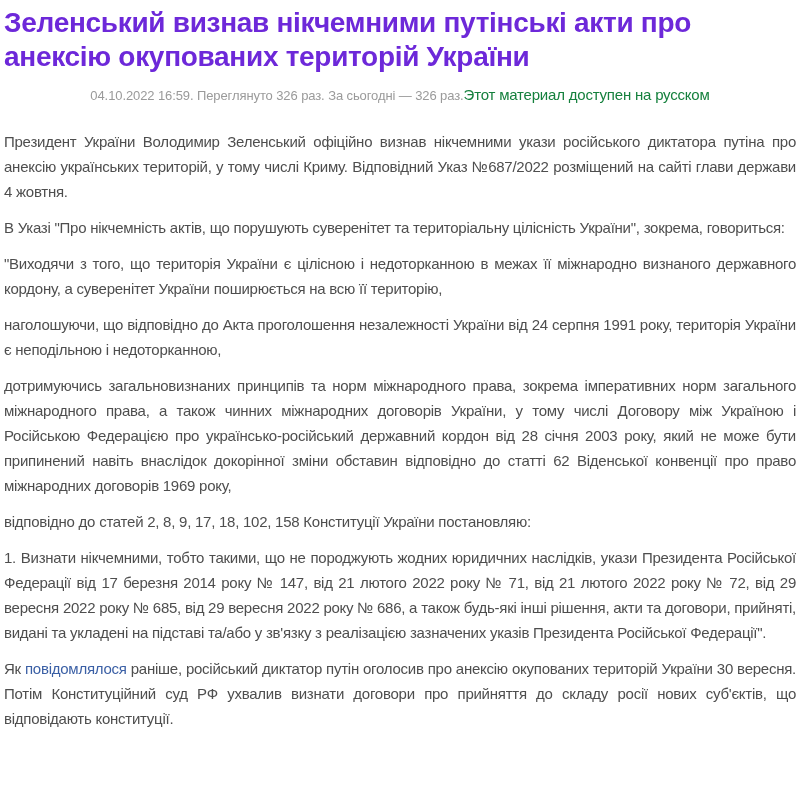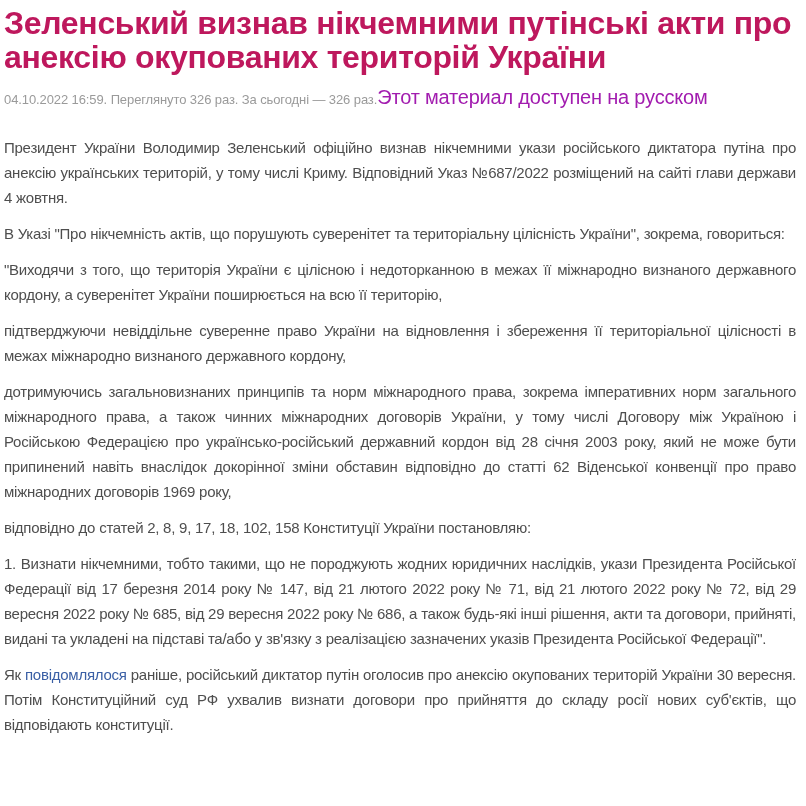--- a/index.html
+++ b/index.html
@@ -11,40 +11,40 @@
     width: 806px;
     font-family: "Liberation Sans", "DejaVu Sans", sans-serif;
   }
   .page {
     box-sizing: border-box;
     width: 806px;
     padding: 6px 10px 20px 4px;
   }
   h1.article-title {
     margin: 0 0 12px 0;
-    font-size: 32px;
+    font-size: 28px;
     line-height: 34px;
     font-weight: bold;
-    color: #be185d;
+    color: #6d28d9;
     letter-spacing: -0.3px;
   }
   .meta-row {
     display: flex;
-    justify-content: flex-start;
+    justify-content: center;
     align-items: baseline;
     margin: 0 0 26px 0;
   }
   .article-meta {
     font-size: 13px;
     color: #9a9a9a;
     letter-spacing: -0.1px;
   }
   .lang-link {
-    font-size: 20px;
-    color: #a21caf;
+    font-size: 15px;
+    color: #15803d;
     text-decoration: none;
     letter-spacing: -0.2px;
   }
   .article-body p {
     margin: 4px 0 11px 0;
     font-size: 15px;
     line-height: 25px;
     color: #4e4e4e;
     text-align: justify;
     letter-spacing: -0.25px;
@@ -67,20 +67,20 @@
 
   <div class="meta-row">
     <span class="article-meta">04.10.2022 16:59. Переглянуто 326 раз. За сьогодні — 326 раз.</span>
     <a href="#" class="lang-link">Этот материал доступен на русском</a>
   </div>
 
   <div class="article-body" id="article-body">
       <p><span>Президент України Володимир Зеленський офіційно визнав нікчемними укази російського диктатора путіна про анексію українських територій, у тому числі Криму. Відповідний Указ №687/2022 розміщений на сайті глави держави 4 жовтня.</span></p>
       <p><span>В Указі "Про нікчемність актів, що порушують суверенітет та територіальну цілісність України", зокрема, говориться:</span></p>
       <p><span>"Виходячи з того, що територія України є цілісною і недоторканною в межах її міжнародно визнаного державного кордону, а суверенітет України поширюється на всю її територію,</span></p>
-      <p><span>підтверджуючи невіддільне суверенне право України на відновлення і збереження її територіальної цілісності в межах міжнародно визнаного державного кордону,</span></p>
+      <p><span>наголошуючи, що відповідно до Акта проголошення незалежності України від 24 серпня 1991 року, територія України є неподільною і недоторканною,</span></p>
       <p><span>дотримуючись загальновизнаних принципів та норм міжнародного права, зокрема імперативних норм загального міжнародного права, а також чинних міжнародних договорів України, у тому числі Договору між Україною і Російською Федерацією про українсько-російський державний кордон від 28 січня 2003 року, який не може бути припинений навіть внаслідок докорінної зміни обставин відповідно до статті 62 Віденської конвенції про право міжнародних договорів 1969 року,</span></p>
       <p><span>відповідно до статей 2, 8, 9, 17, 18, 102, 158 Конституції України постановляю:</span></p>
       <p><span>1. Визнати нікчемними, тобто такими, що не породжують жодних юридичних наслідків, укази Президента Російської Федерації від 17 березня 2014 року № 147, від 21 лютого 2022 року № 71, від 21 лютого 2022 року № 72, від 29 вересня 2022 року № 685, від 29 вересня 2022 року № 686, а також будь-які інші рішення, акти та договори, прийняті, видані та укладені на підставі та/або у зв'язку з реалізацією зазначених указів Президента Російської Федерації".</span></p>
       <p><span>Як </span><a href="#" class="inline-link">повідомлялося</a><span> раніше, російський диктатор путін оголосив про анексію окупованих територій України 30 вересня. Потім Конституційний суд РФ ухвалив визнати договори про прийняття до складу росії нових суб'єктів, що відповідають конституції.</span></p>
     </div>
 
 </div>
 
 </body></html>

